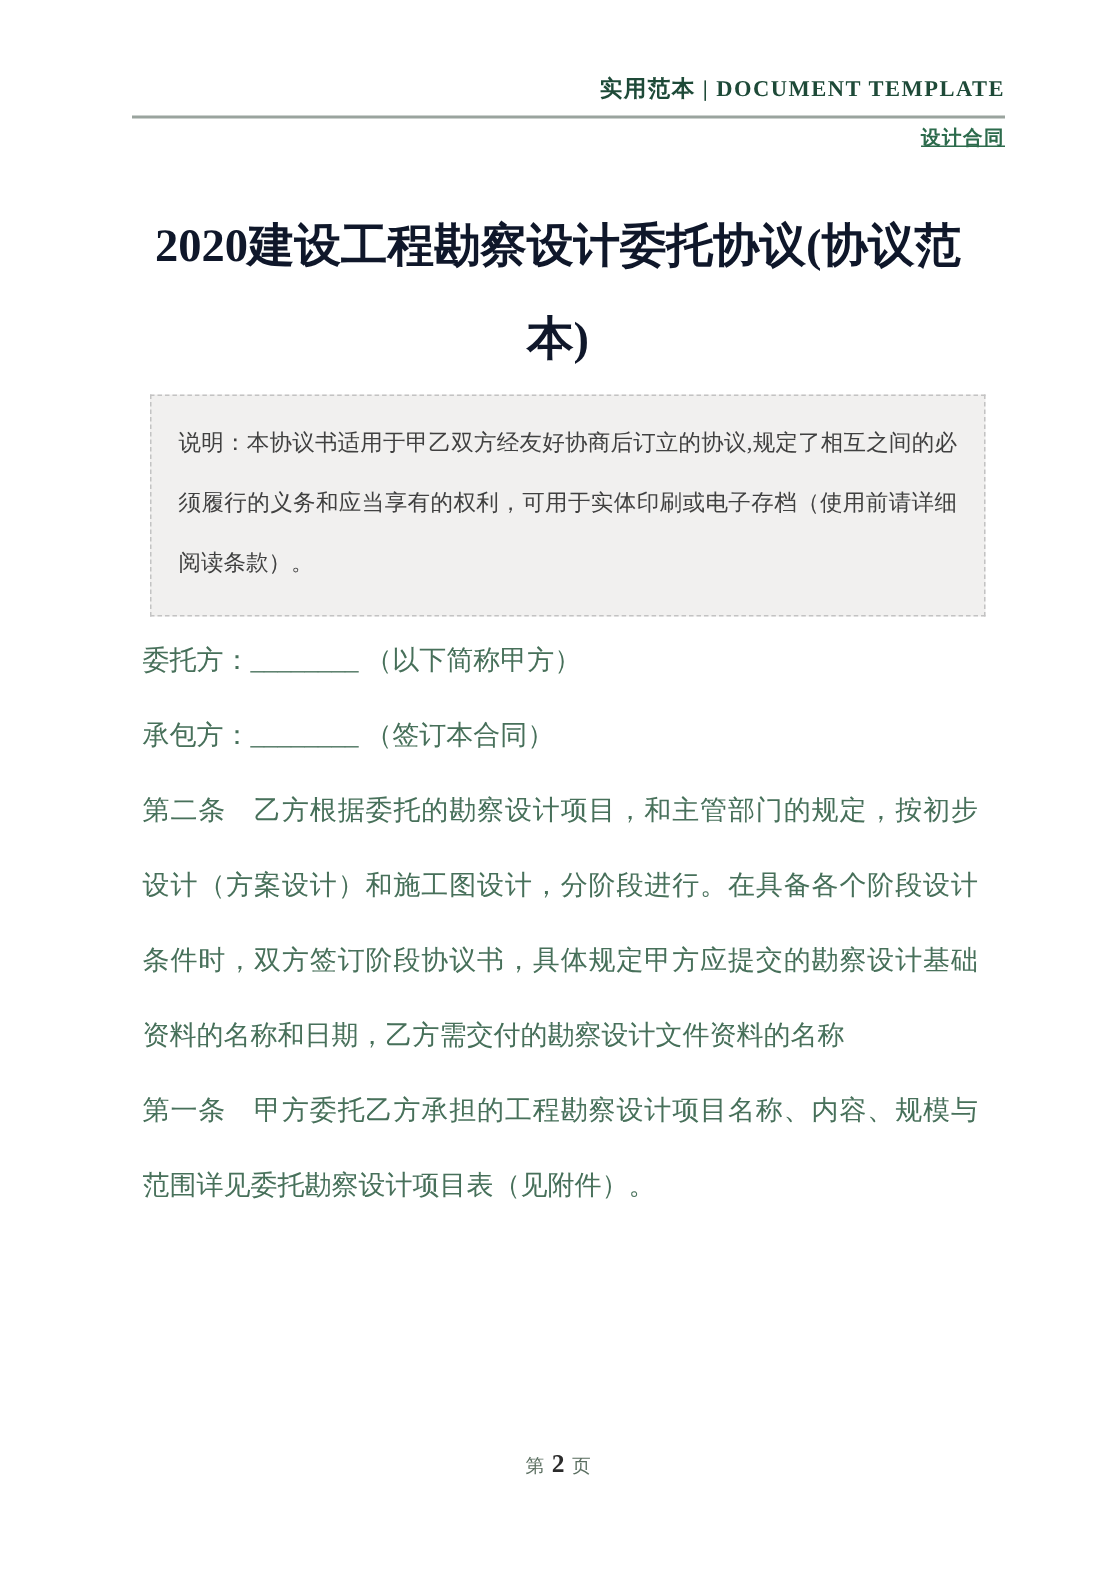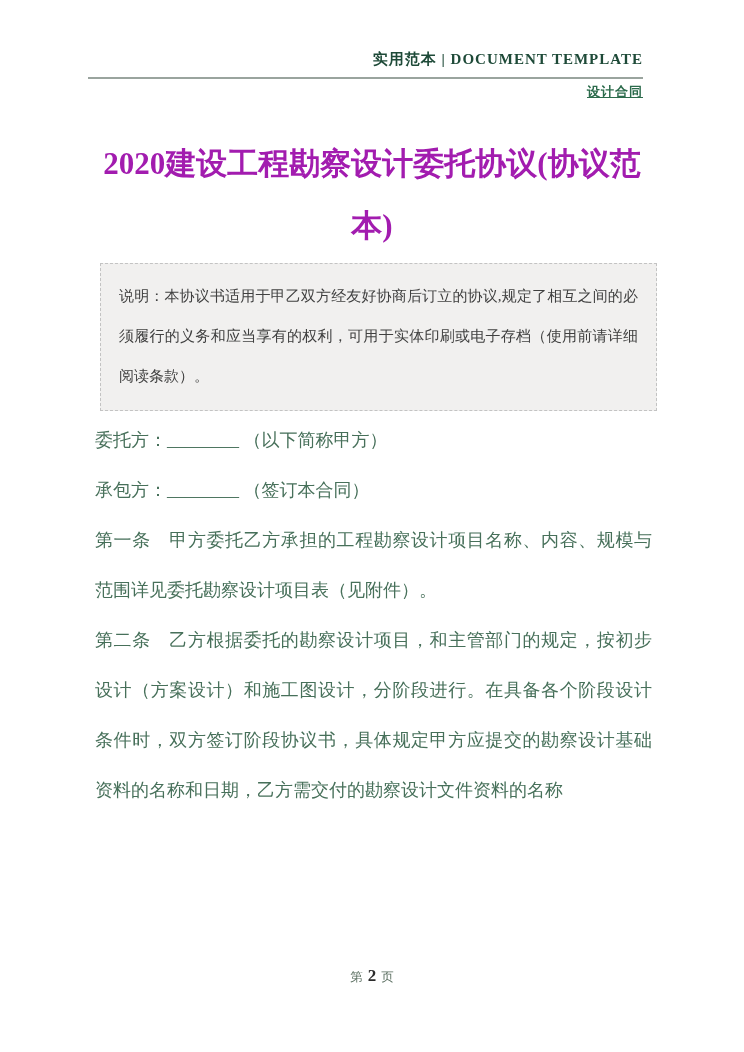--- a/index.html
+++ b/index.html
@@ -10,21 +10,21 @@
     position: relative;
     overflow: hidden;
   }
   .page {
     position: absolute; inset: 0;
     background: #ffffff;
   }
   
   .doc-header {
     position: absolute;
-    top: 50px; left: 88px; right: 101px;
+    top: 50px; left: 88px; right: 74px;
   }
   .brand-line {
     text-align: right;
     font-size: 15px;
     font-weight: bold;
     letter-spacing: 1px;
     color: #1e4a38;
     padding-bottom: 8px;
   }
   .header-rule {
@@ -42,21 +42,21 @@
     text-decoration: underline;
   }
   
   .doc-title {
     position: absolute;
     top: 133px; left: 92px; width: 560px;
     text-align: center;
     font-size: 31px;
     font-weight: bold;
     line-height: 62px;
-    color: #a21caf;
+    color: #0f172a;
   }
   
   .notice-box {
     position: absolute;
     top: 263px; left: 100px; width: 557px;
     background: #f1f0ef;
     border: 1px dashed #c3c3c3;
     padding: 12px 18px 14px 18px;
     font-size: 15px;
     line-height: 40px;
@@ -102,21 +102,21 @@
 
   <div class="doc-title">2020建设工程勘察设计委托协议(协议范本)</div>
 
   <div class="notice-box">
     <span>说明：本协议书适用于甲乙双方经友好协商后订立的协议,规定了相互之间的必须履行的义务和应当享有的权利，可用于实体印刷或电子存档（使用前请详细阅读条款）。</span>
   </div>
 
   <div class="doc-body">
     <p>委托方：________ （以下简称甲方）</p>
     <p>承包方：________ （签订本合同）</p>
+    <p>第二条　乙方根据委托的勘察设计项目，和主管部门的规定，按初步设计（方案设计）和施工图设计，分阶段进行。在具备各个阶段设计条件时，双方签订阶段协议书，具体规定甲方应提交的勘察设计基础资料的名称和日期，乙方需交付的勘察设计文件资料的名称</p>
     <p>第一条　甲方委托乙方承担的工程勘察设计项目名称、内容、规模与范围详见委托勘察设计项目表（见附件）。</p>
-    <p>第二条　乙方根据委托的勘察设计项目，和主管部门的规定，按初步设计（方案设计）和施工图设计，分阶段进行。在具备各个阶段设计条件时，双方签订阶段协议书，具体规定甲方应提交的勘察设计基础资料的名称和日期，乙方需交付的勘察设计文件资料的名称</p>
   </div>
 
   <div class="doc-footer">
     <span>第</span><span class="page-num">2</span><span>页</span>
   </div>
 
 </div>
 
 </body></html>

